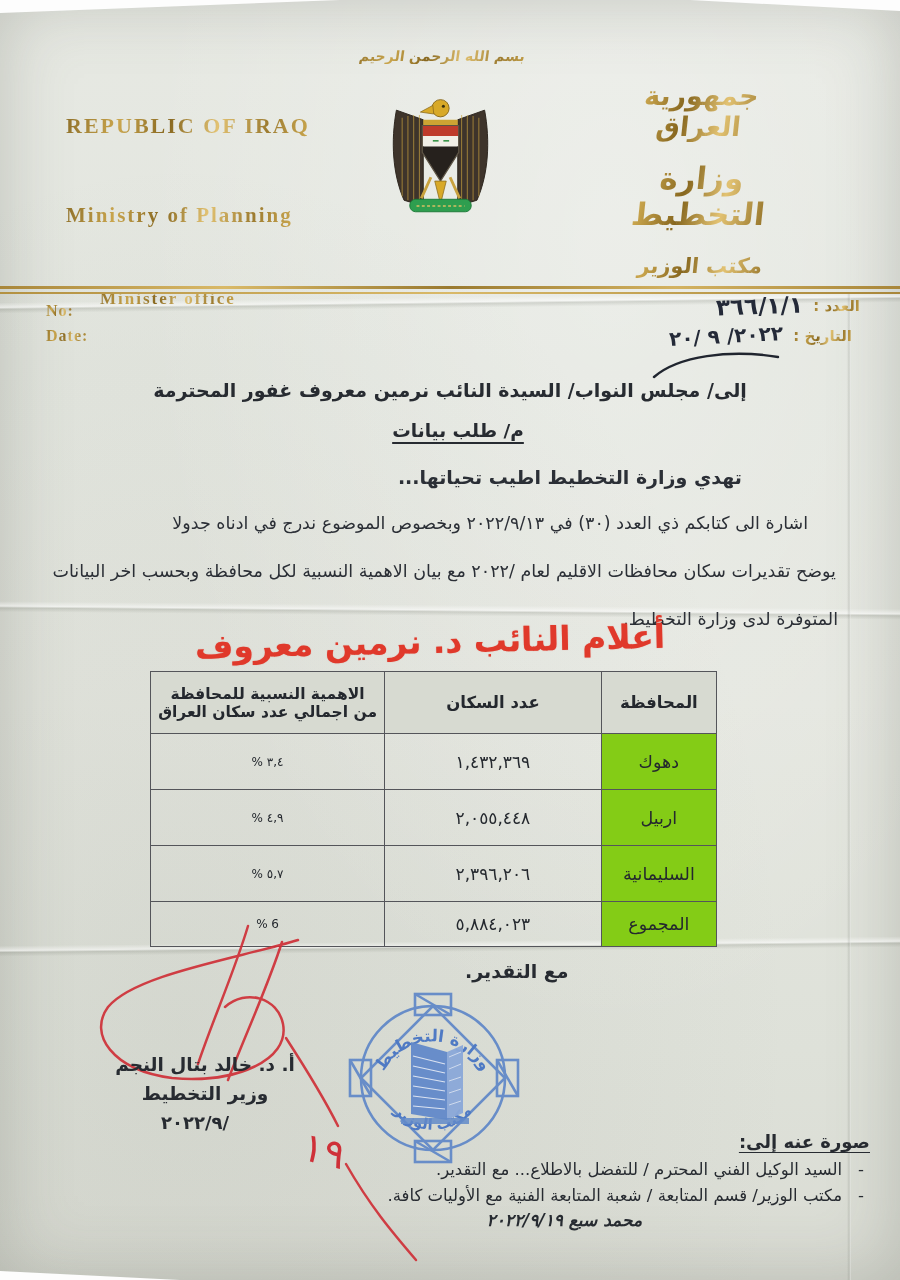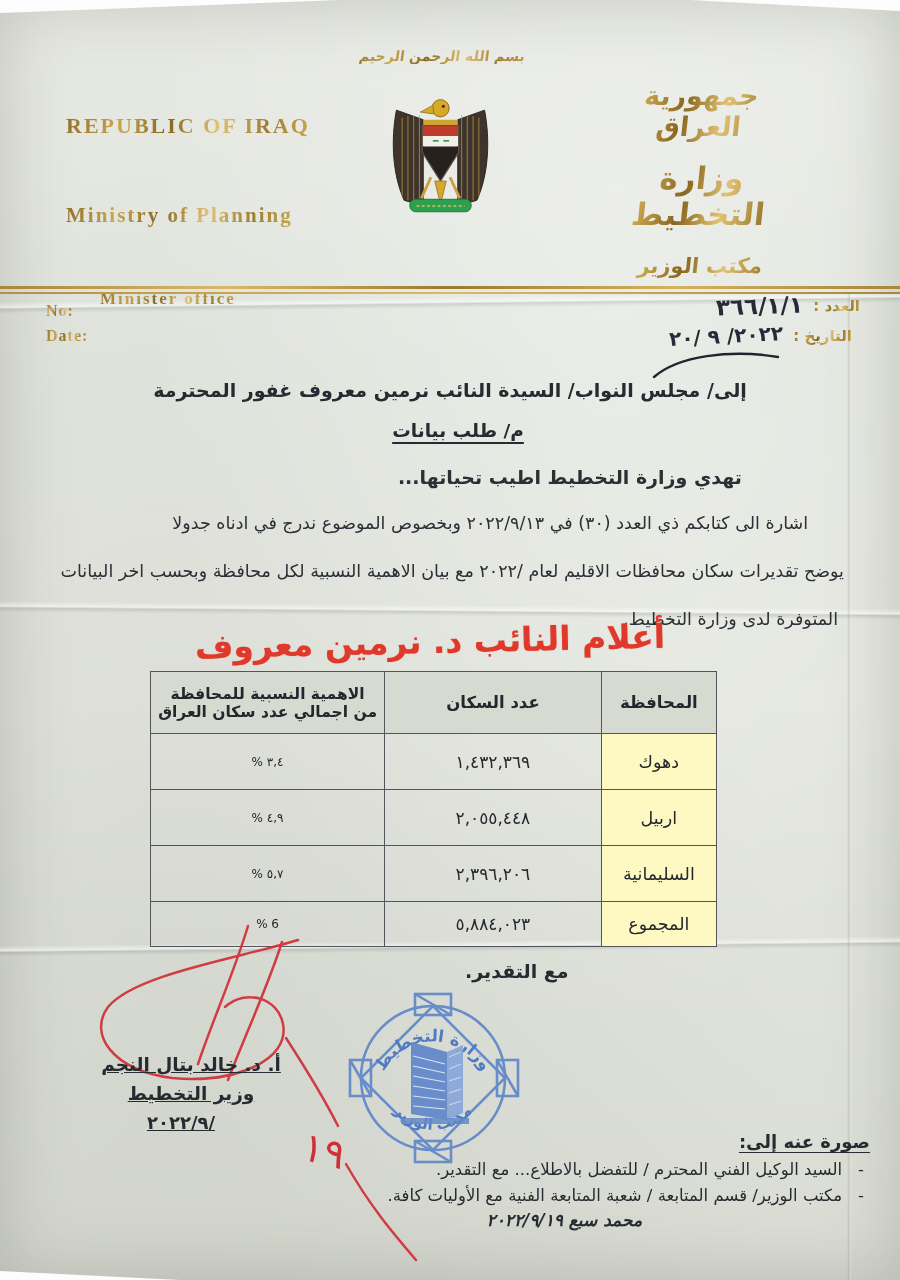--- a/index.html
+++ b/index.html
@@ -23,21 +23,21 @@
   .argold{font-weight:bold;transform:skewX(-6deg);}
   .hand{font-weight:600;color:#242a38;letter-spacing:1px;}
   .ar{direction:rtl;color:#272b31;}
   .abs{position:absolute;}
   .bodyline{font-size:17.5px;color:#2b2f36;}
   .b{font-weight:bold;}
 
   table.pop{border-collapse:collapse;direction:rtl;}
   table.pop td{border:1.4px solid #54555a;text-align:center;vertical-align:middle;color:#24282e;}
   .th{background:#d7dad1;font-weight:bold;font-size:16.5px;}
-  .gov{background:#fef9c3;font-size:17.5px;}
+  .gov{background:#84cc16;font-size:17.5px;}
   .num{font-size:17px;letter-spacing:.5px;}
   .shr{font-size:12px;}
 
   .redstamp{color:#e0392b;font-weight:bold;transform:rotate(-1.3deg);
             text-shadow:0 0 1px rgba(224,57,43,.45);}
   svg{overflow:visible;}
 </style>
 </head>
 <body>
 
@@ -114,21 +114,21 @@
     <path d="M4,31 C28,10 80,3 128,11" stroke="#20252f" stroke-width="2.4" fill="none" stroke-linecap="round"></path>
   </svg>
 
   <div class="abs ar b" style="left:0;top:379px;width:900px;text-align:center;font-size:19px;">إلى/ مجلس النواب/ السيدة النائب نرمين معروف غفور المحترمة</div>
   <div class="abs ar b" style="left:0;top:420px;width:900px;text-align:center;font-size:18.5px;">
     <span style="text-decoration:underline;text-underline-offset:5px;text-decoration-thickness:1.5px;margin-left:16px;">م/ طلب بيانات</span>
   </div>
 
   <div class="abs ar b bodyline" style="right:158px;top:466px;font-size:19px;">تهدي وزارة التخطيط اطيب تحياتها...</div>
   <div class="abs ar bodyline" style="right:92px;top:513px;">اشارة الى كتابكم ذي العدد (٣٠) في ٢٠٢٢/٩/١٣ وبخصوص الموضوع ندرج في ادناه جدولا</div>
-  <div class="abs ar bodyline" style="right:56px;top:561px;">يوضح تقديرات سكان محافظات الاقليم لعام /٢٠٢٢ مع بيان الاهمية النسبية لكل محافظة وبحسب اخر البيانات</div>
+  <div class="abs ar bodyline" style="right:64px;top:561px;">يوضح تقديرات سكان محافظات الاقليم لعام /٢٠٢٢ مع بيان الاهمية النسبية لكل محافظة وبحسب اخر البيانات</div>
   <div class="abs ar bodyline" style="right:62px;top:609px;">المتوفرة لدى وزارة التخطيط.</div>
 
   <div class="abs ar redstamp" style="left:140px;top:622px;width:580px;text-align:center;font-size:33px;">أعلام النائب د. نرمين معروف</div>
 
   <table class="pop abs" style="left:150px;top:671px;width:567px;">
     <tbody>
         <tr>
       <td class="th" style="width:113px;height:59px;">المحافظة</td>
       <td class="th" style="width:216px;">عدد السكان</td>
       <td class="th" style="width:234px;font-size:15.5px;">
@@ -208,21 +208,21 @@
     <g stroke="#cf3038" stroke-width="2.5" fill="none" stroke-linecap="round" opacity=".92">
       <path d="M198,14 C185,58 162,110 148,152"></path>
       <path d="M232,30 C218,74 194,126 178,168"></path>
       <path d="M248,28 C190,46 85,62 58,95 C38,122 62,158 122,166 C186,172 240,148 233,112 C228,86 196,76 175,95"></path>
       <path d="M236,126 C258,160 276,190 288,214"></path>
       <path d="M296,252 C320,294 342,320 366,348"></path>
     </g>
     <text x="250" y="247" font-family="DejaVu Sans" font-size="40" fill="#cf3038" transform="rotate(14 250 247)">١٩</text>
   </svg>
 
-  <div class="abs ar" style="left:76px;top:1054px;width:230px;text-align:center;text-decoration:underline;">
+  <div class="abs ar" style="left:90px;top:1054px;width:230px;text-align:center;">
     <div class="b" style="font-size:18.5px;">أ. د. خالد بتال النجم</div>
     <div class="b" style="font-size:18.5px;margin-top:8px;">وزير التخطيط</div>
     <div class="b" dir="ltr" style="font-size:18px;margin-top:8px;padding-right:20px;letter-spacing:1px;">٢٠٢٢/٩/</div>
   </div>
 
   <div class="abs ar b" style="right:30px;top:1131px;font-size:18px;">
     <span style="text-decoration:underline;text-underline-offset:4px;">صورة عنه إلى:</span>
   </div>
   <div class="abs ar" style="right:36px;top:1160px;font-size:16.5px;display:flex;gap:0;">
     <span style="margin-left:16px;">-</span>

